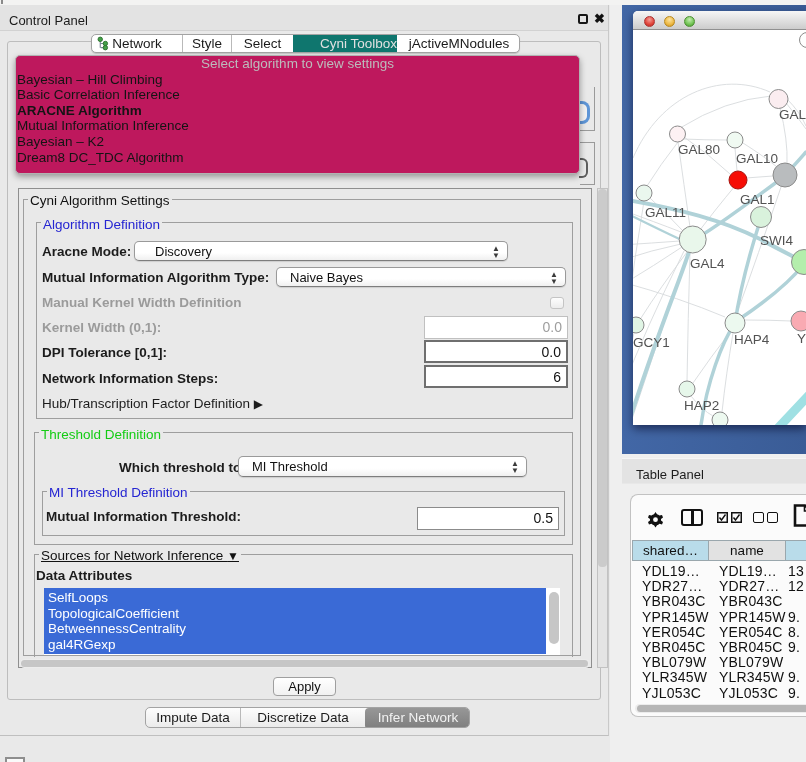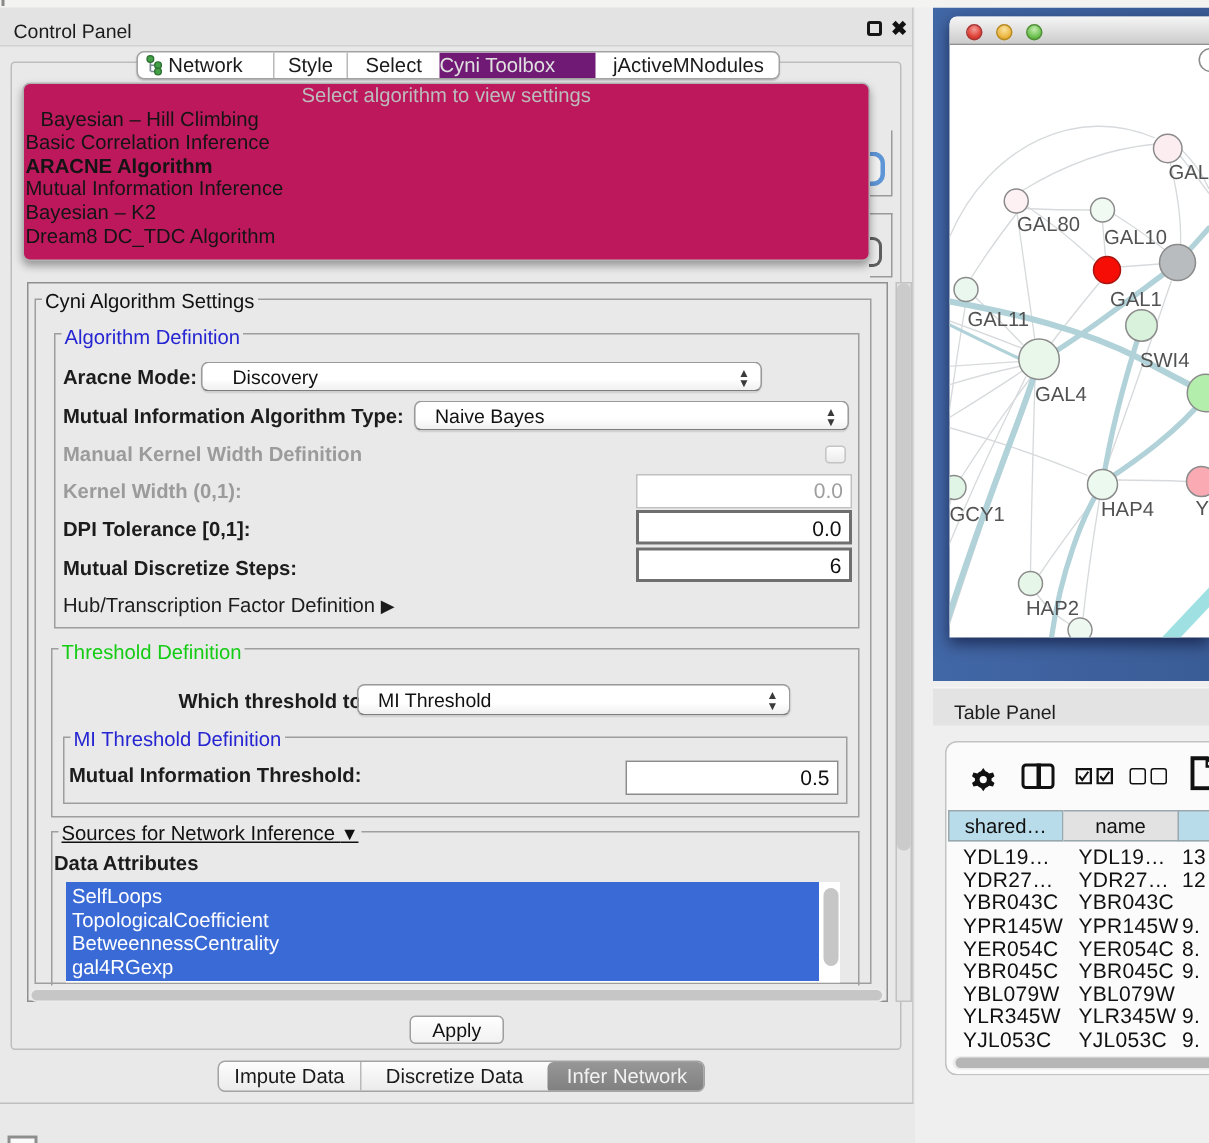--- a/index.html
+++ b/index.html
@@ -26,21 +26,21 @@
   <div class="abs" style="left:9px;top:13px;font-size:13px;color:#1b1b1b;">Control Panel</div>
   <div class="abs" style="left:578px;top:14px;width:10px;height:10px;border:2px solid #161616;border-radius:2px;"></div>
   <div class="abs" style="left:594px;top:11px;font-size:13px;font-weight:bold;color:#111;">✖</div>
 
   <div class="abs" style="left:7px;top:41px;width:594px;height:659px;border:1px solid #bdbdbd;border-radius:3px;background:#e9e9e9;"></div>
 
   <div class="abs" style="left:91px;top:34px;width:429px;height:19px;background:#fff;border:1px solid #a3a3a3;border-radius:5px;overflow:hidden;box-shadow:0 1px 1px rgba(0,0,0,0.15);">
     <div class="abs" style="left:0;top:0;width:91px;height:19px;border-right:1px solid #b9b9b9;font-size:13.5px;color:#1a1a1a;text-align:center;line-height:18px;">Network</div>
     <div class="abs" style="left:91px;top:0;width:49px;height:19px;border-right:1px solid #b9b9b9;font-size:13.5px;color:#1a1a1a;text-align:center;line-height:18px;">Style</div>
     <div class="abs" style="left:140px;top:0;width:61px;height:19px;font-size:13.5px;color:#1a1a1a;text-align:center;line-height:18px;">Select</div>
-    <div class="abs" style="left:201px;top:0;width:104px;height:31px;background:#701a75;font-size:13.5px;color:#e0e0e0;text-align:left;line-height:18px;">Cyni Toolbox</div>
+    <div class="abs" style="left:201px;top:0;width:104px;height:31px;background:#0f766e;font-size:13.5px;color:#e0e0e0;text-align:right;line-height:18px;">Cyni Toolbox</div>
     <div class="abs" style="left:305px;top:0;width:124px;height:19px;font-size:13.5px;color:#1a1a1a;text-align:center;line-height:18px;">jActiveMNodules</div>
   </div>
 
   <svg class="abs" style="left:97px;top:36px;" width="13" height="15" viewBox="0 0 14 15">
     <path d="M3.5 4 L3.5 12 M4 7.5 L8 7.5 M4 12 L8 12" stroke="#7a8794" stroke-width="1.2" fill="none"></path>
     <circle cx="3.5" cy="3" r="2.4" fill="#43a047" stroke="#2d7031"></circle>
     <circle cx="9" cy="7.5" r="2.4" fill="#43a047" stroke="#2d7031"></circle>
     <circle cx="9" cy="12" r="2.4" fill="#43a047" stroke="#2d7031"></circle>
   </svg>
 
@@ -77,21 +77,21 @@
 
   <div class="lbl abs dis" style="left:42px;top:295px;">Manual Kernel Width Definition</div>
   <div class="abs" style="left:550px;top:297px;width:14px;height:12px;background:linear-gradient(#fdfdfd,#ececec);border:1px solid #c4c4c4;border-radius:3px;"></div>
 
   <div class="lbl abs dis" style="left:42px;top:320px;">Kernel Width (0,1):</div>
   <div class="tfield" style="left:424px;top:316px;width:144px;height:23px;border:1px solid #c0c0c0;color:#9e9e9e;line-height:21px;">0.0</div>
 
   <div class="lbl abs" style="left:42px;top:345px;">DPI Tolerance [0,1]:</div>
   <div class="tfield" style="left:424px;top:340px;width:144px;height:23px;border:2px solid #6f6f6f;line-height:20px;">0.0</div>
 
-  <div class="lbl abs" style="left:42px;top:371px;">Mutual Discretize Steps:</div>
+  <div class="lbl abs" style="left:42px;top:371px;">Network Information Steps:</div>
   <div class="tfield" style="left:424px;top:365px;width:144px;height:23px;border:2px solid #6f6f6f;line-height:20px;">6</div>
 
   <div class="abs" style="left:42px;top:396px;font-size:13.5px;color:#1c1c1c;white-space:nowrap;">Hub/Transcription Factor Definition <span style="font-size:12px;">▶</span></div>
 
   <div class="grp" style="left:34px;top:432px;width:539px;height:113px;"></div>
   <div class="gl" style="left:39px;top:427px;color:#14cc14;">Threshold Definition</div>
 
   <div class="lbl abs" style="left:79px;top:460px;margin-left:40px;">Which threshold to use:</div>
   <div class="combo" style="left:238px;top:456px;width:289px;height:21px;">
       <span class="tx">MI Threshold</span>
@@ -119,21 +119,21 @@
 
   <div class="abs" style="left:145px;top:707px;width:325px;height:21px;background:linear-gradient(#fdfdfd,#ebebeb);border:1px solid #a3a3a3;border-radius:5px;overflow:hidden;">
     <div class="abs" style="left:0;top:0;width:95px;height:21px;border-right:1px solid #b9b9b9;font-size:13.5px;color:#1a1a1a;text-align:center;line-height:20px;">Impute Data</div>
     <div class="abs" style="left:95px;top:0;width:124px;height:21px;font-size:13.5px;color:#1a1a1a;text-align:center;line-height:20px;">Discretize Data</div>
     <div class="abs" style="left:219px;top:0;width:106px;height:21px;border-radius:4px;background:linear-gradient(#979797,#7e7e7e);font-size:13.5px;color:#f2f2f2;text-align:center;line-height:20px;">Infer Network</div>
   </div>
 </div>
 
 <div class="abs" style="left:15px;top:55px;width:565px;height:119px;background:#be185d;border:1px solid #b2b2b2;border-radius:5px;box-shadow:0 3px 6px rgba(0,0,0,0.35);z-index:9;font-size:13.5px;color:#141414;">
   <div style="height:15.6px;line-height:15.6px;text-align:center;color:#bcbcbc;">Select algorithm to view settings</div>
-  <div style="height:15.6px;line-height:15.6px;padding-left:1px;margin-left:10px;">Bayesian – Hill Climbing</div>
+  <div style="height:15.6px;line-height:15.6px;padding-left:1px;">Bayesian – Hill Climbing</div>
   <div style="height:15.6px;line-height:15.6px;padding-left:1px;">Basic Correlation Inference</div>
   <div style="height:15.6px;line-height:15.6px;padding-left:1px;font-weight:bold;">ARACNE Algorithm</div>
   <div style="height:15.6px;line-height:15.6px;padding-left:1px;">Mutual Information Inference</div>
   <div style="height:15.6px;line-height:15.6px;padding-left:1px;">Bayesian – K2</div>
   <div style="height:15.6px;line-height:15.6px;padding-left:1px;">Dream8 DC_TDC Algorithm</div>
 </div>
 
 <div class="abs" style="left:5px;top:757px;width:20px;height:10px;border:2px solid #8e8e8e;background:#fafafa;"></div>
 
 <div class="abs" style="left:610px;top:0;width:196px;height:762px;background:#efefef;"></div>

